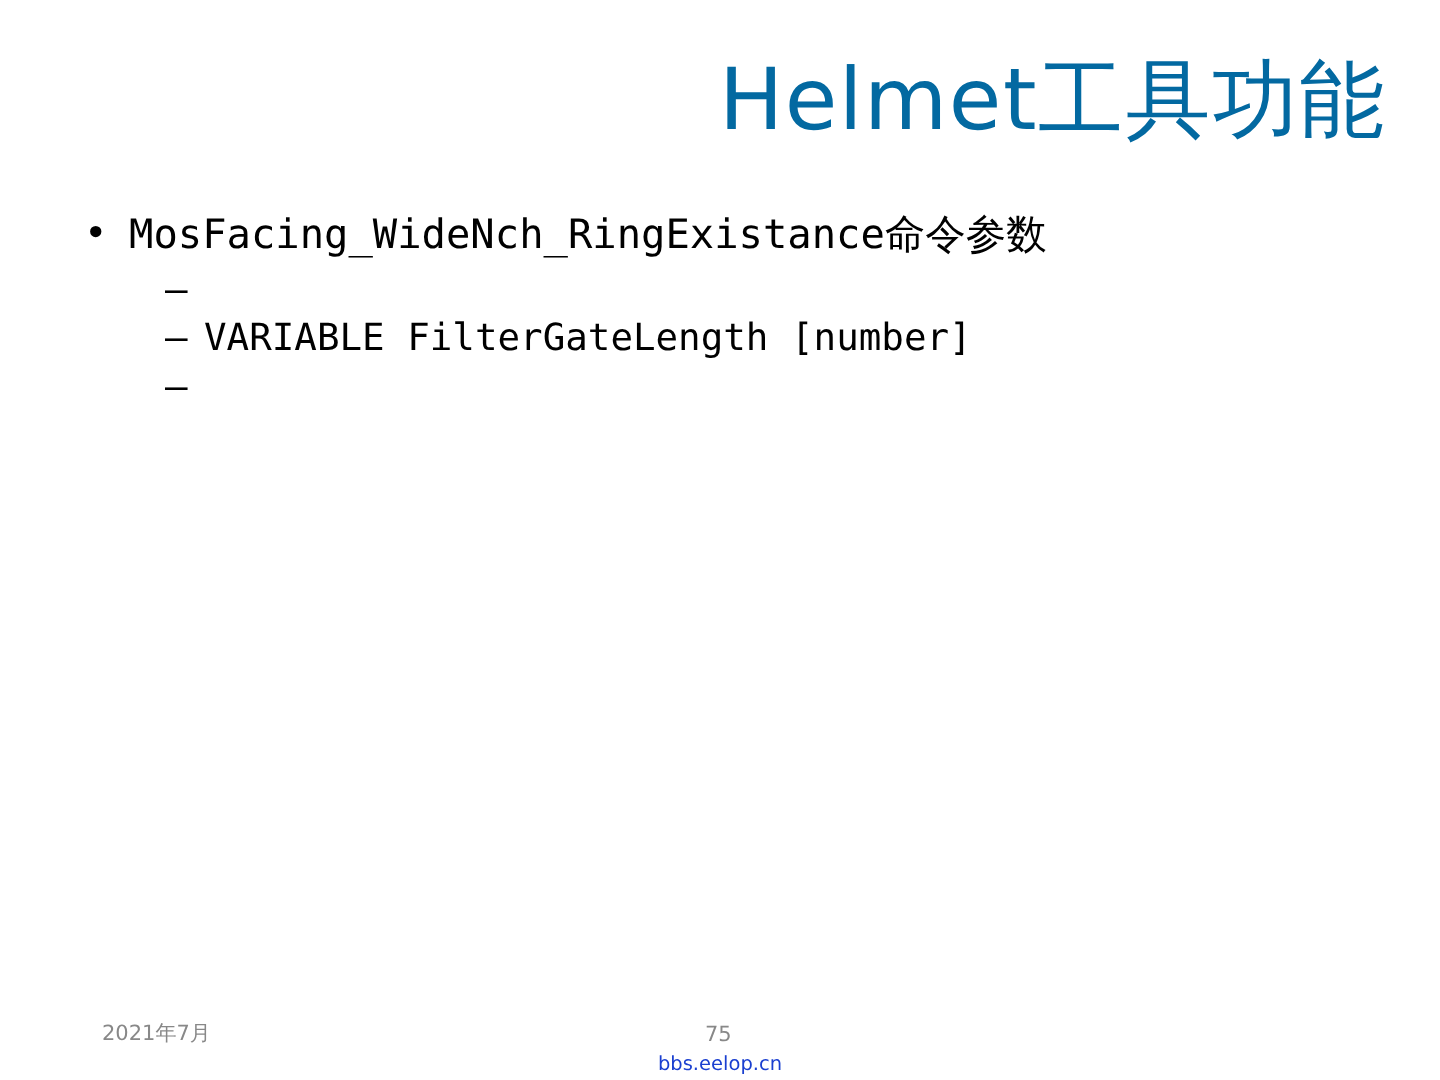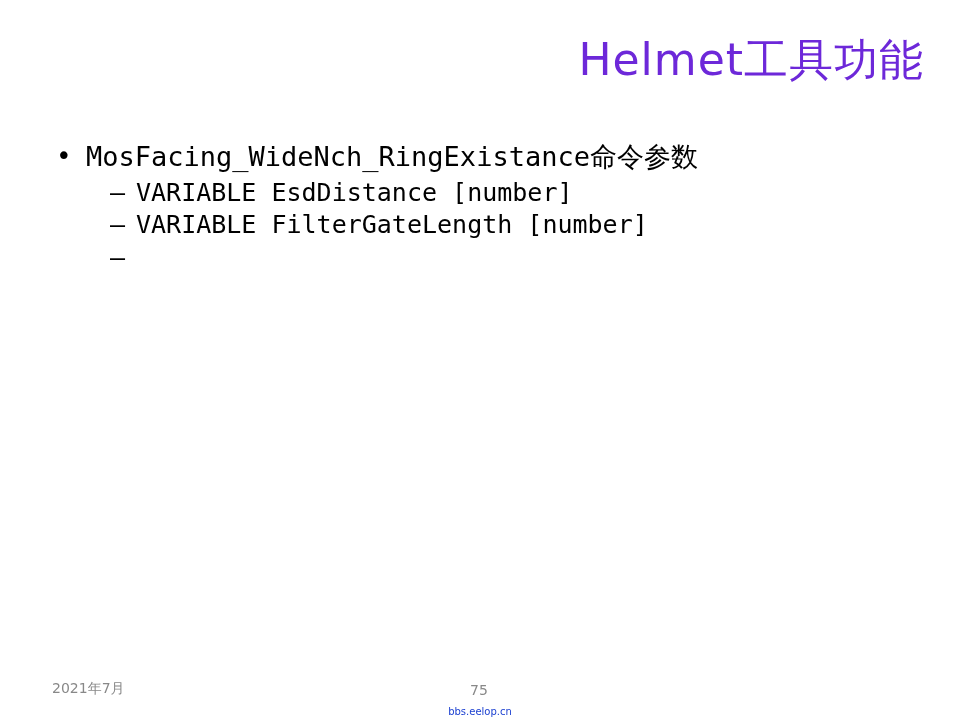--- a/index.html
+++ b/index.html
@@ -17,23 +17,23 @@
   .slide {
     position: absolute;
     inset: 0;
     width: 960px;
     height: 720px;
   }
   .slide-title {
     position: absolute;
     right: 36px;
     top: 36px;
-    font-size: 44px;
+    font-size: 57px;
     line-height: 1.1;
-    color: #6d28d9;
+    color: #0369a1;
     font-family: "DejaVu Sans", sans-serif;
     letter-spacing: 1px;
     white-space: nowrap;
   }
   .body-area {
     position: absolute;
     left: 56px;
     top: 140px;
     right: 30px;
   }
@@ -73,62 +73,61 @@
     font-size: 25px;
     line-height: 1.30;
     color: #000000;
     margin-left: 82px;
     margin-top: 2px;
     margin-bottom: 2px;
     max-width: 790px;
   }
   .footer-date {
     position: absolute;
-    left: 52px;
+    left: 68px;
     bottom: 22px;
     font-size: 14px;
     color: #888888;
     font-family: "DejaVu Sans", sans-serif;
   }
   .footer-page {
     position: absolute;
     left: 470px;
     bottom: 22px;
     font-size: 14px;
     color: #888888;
     font-family: "DejaVu Sans", sans-serif;
   }
   .watermark {
     position: absolute;
     left: 0;
     right: 0;
     bottom: 3px;
     text-align: center;
-    font-size: 10px;
+    font-size: 13px;
     color: #1a3fd0;
     font-family: "DejaVu Sans", sans-serif;
   }
 </style>
 </head>
 <body>
 
 <div class="slide">
 
   <div class="slide-title">Helmet工具功能</div>
 
   <div class="body-area">
 
     <div class="lvl1">
       <span class="bullet">•</span>
       <span>MosFacing_WideNch_RingExistance命令参数</span>
     </div>
 
     <div class="lvl2">
       <span class="dash">–</span>
-      <span>VARIABLE EsdDistance [number]</span>
     </div>
 
     <div class="lvl2">
       <span class="dash">–</span>
       <span>VARIABLE FilterGateLength [number]</span>
     </div>
 
     <div class="lvl2">
       <span class="dash">–</span>
     </div>

